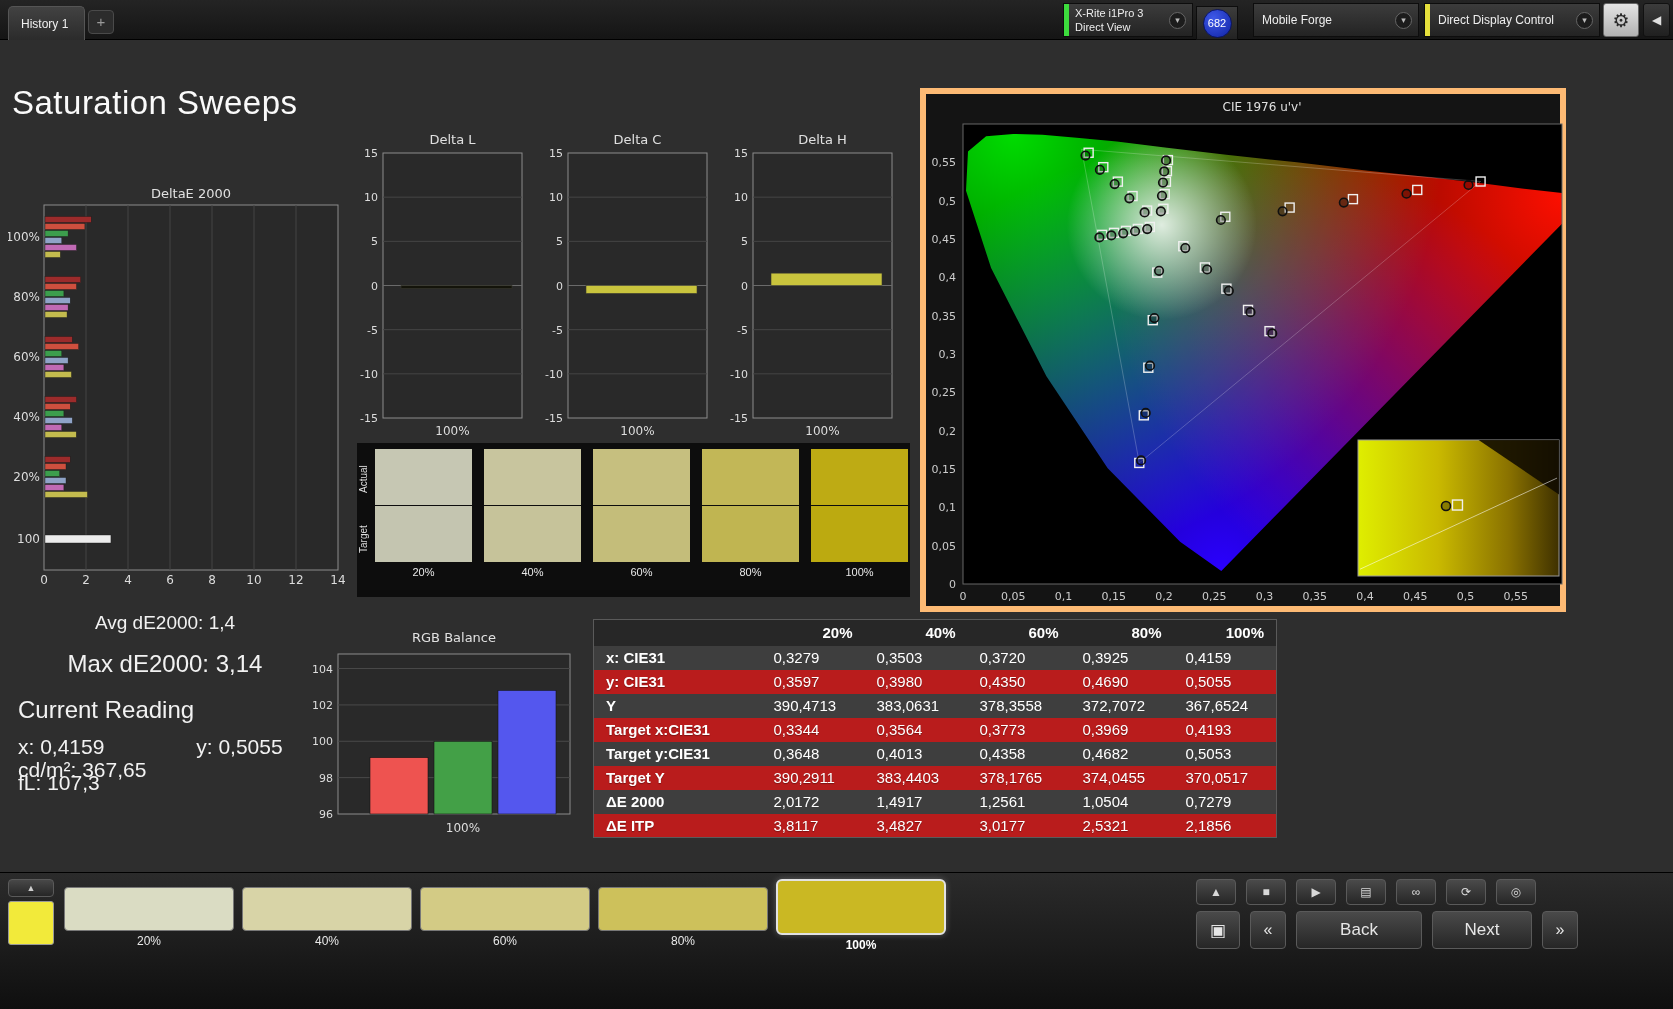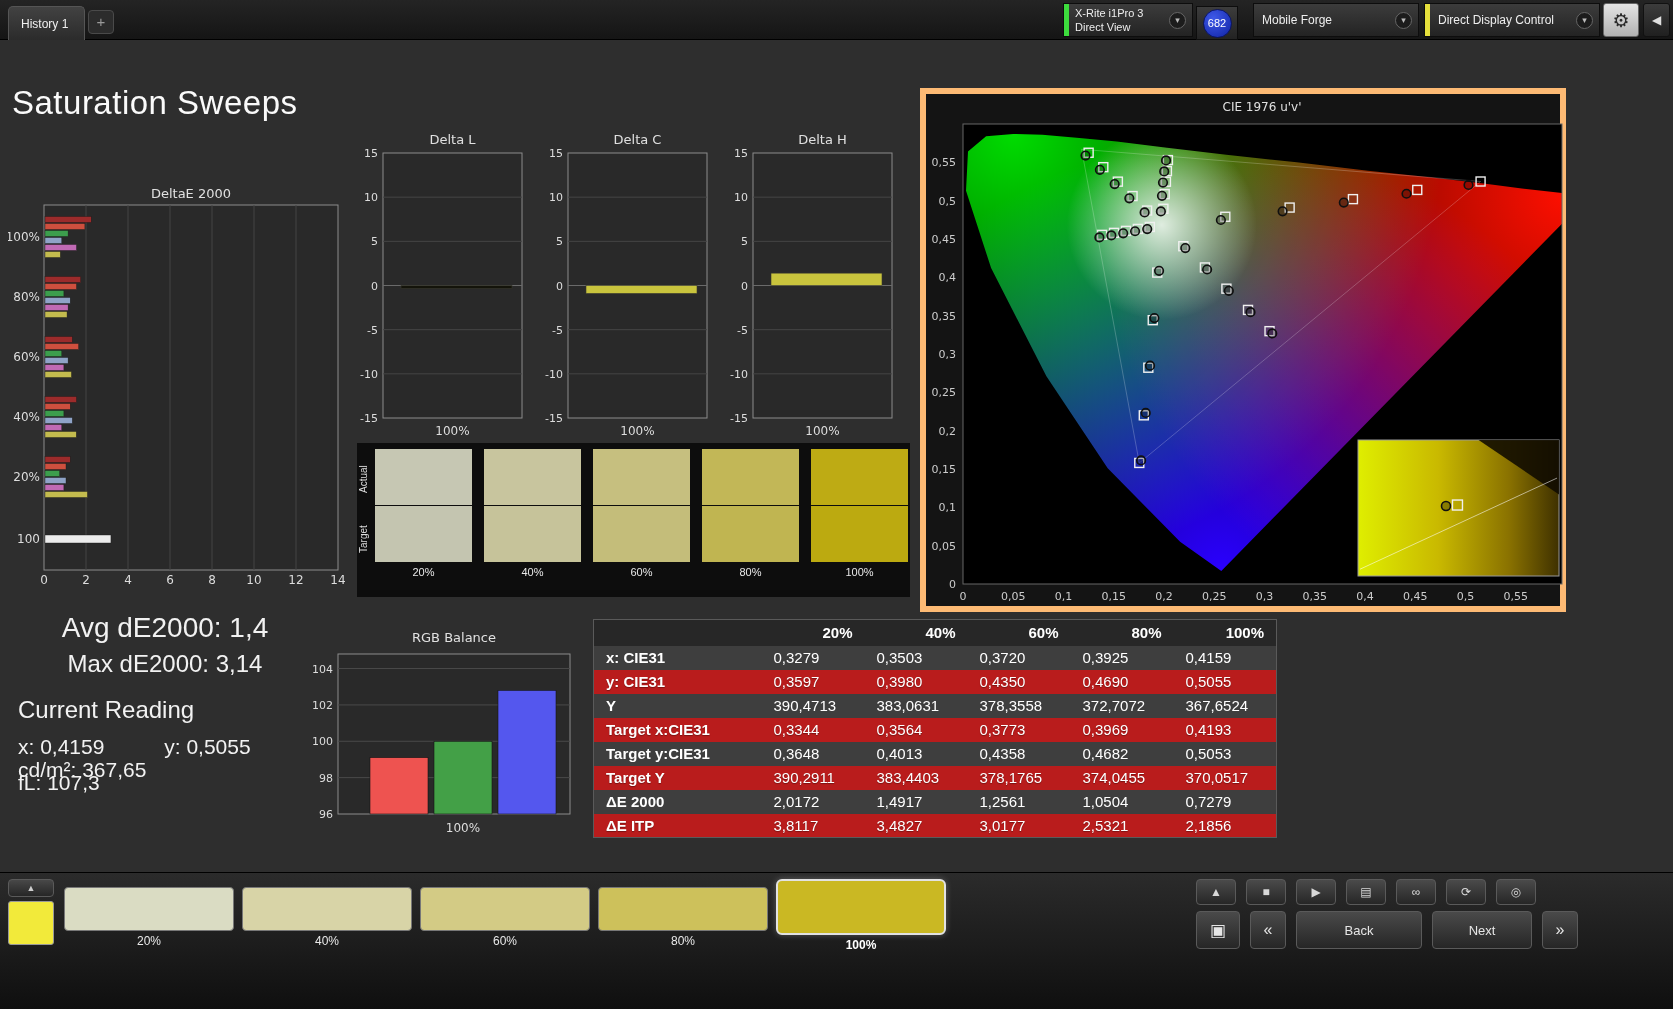--- a/index.html
+++ b/index.html
@@ -30,25 +30,25 @@
   .strip{position:absolute;left:357px;top:443px;width:553px;height:154px;background:#0d0d0d}
   .rot{position:absolute;left:1px;width:16px;font-size:10px;color:#ddd;writing-mode:vertical-rl;transform:rotate(180deg);text-align:center}
   .rot.actual{top:6px;height:60px}
   .rot.target{top:66px;height:60px}
   .strip-cols{position:absolute;left:18px;top:6px;display:flex;gap:12px}
   .strip-col{width:97px}
   .strip-swatch{width:97px;height:56px;margin-bottom:1px}
   .strip-label{text-align:center;font-size:11px;color:#e8e8e8;margin-top:4px}
 
   .stat{position:absolute;color:#f2f2f2}
-  .stat.avg{left:20px;top:612px;width:290px;text-align:center;font-size:28px}
+  .stat.avg{left:20px;top:612px;width:290px;text-align:center;font-size:19px}
   .stat.max{left:20px;top:650px;width:290px;text-align:center;font-size:24px}
   .stat.cr{left:18px;top:696px;font-size:24px}
   .stat.xy{left:18px;top:735px;font-size:21px}
-  .stat.xy .ypart{margin-left:54px}
+  .stat.xy .ypart{margin-left:86px}
   .stat.fl{left:18px;top:771px;font-size:21px}
   .stat.cd{left:18px;top:758px;font-size:21px}
 
   .datatable{position:absolute;left:593px;top:619px;border-collapse:collapse;font-size:15px;border:1px solid #5a5a5a;color:#fff}
   .datatable th{height:26px;background:#272727;font-weight:bold;text-align:right;padding:0 12px}
   .datatable td{height:24px;padding:0 12px}
   .datatable td.lbl{font-weight:bold;text-align:left}
   .datatable td.val{text-align:left}
   .datatable tr.dark{background:#3e3e3e}
   .datatable tr.light{background:#b91c1c;text-shadow:0 1px 1px rgba(0,0,0,0.35)}
@@ -62,21 +62,21 @@
   .bswatch-btn{width:170px;height:44px;margin-top:8px;border:1px solid #777;border-radius:4px}
   .bswatch.selected .bswatch-btn{height:56px;margin-top:0;border:2px solid #e2e2e2;border-radius:6px;box-shadow:0 0 6px rgba(255,255,255,0.25)}
   .bswatch-label{margin-top:3px;font-size:12px;color:#e8e8e8}
   .bswatch.selected .bswatch-label{font-weight:bold;color:#fff}
   .transport{position:absolute;left:1196px;top:6px;display:flex;gap:10px}
   .tbtn{width:40px;height:26px;background:linear-gradient(#4a4a4a,#262626);border:1px solid #5a5a5a;border-radius:4px;color:#d8d8d8;font-size:12px;display:flex;align-items:center;justify-content:center;cursor:pointer}
   .navrow{position:absolute;left:1196px;top:38px;display:flex;gap:10px}
   .navbtn{height:38px;background:linear-gradient(#4a4a4a,#262626);border:1px solid #5a5a5a;border-radius:4px;color:#e6e6e6;display:flex;align-items:center;justify-content:center;cursor:pointer}
   .framebtn{width:44px;font-size:17px}
   .chevbtn{width:36px;font-size:16px}
-  .wide{font-size:13px}
+  .wide{font-size:17px}
   .backbtn{width:126px}
   .nextbtn{width:100px}
 </style>
 </head>
 <body>
 
 <header class="topbar">
   <div class="tab">
       <span>History 1</span>
     </div>

